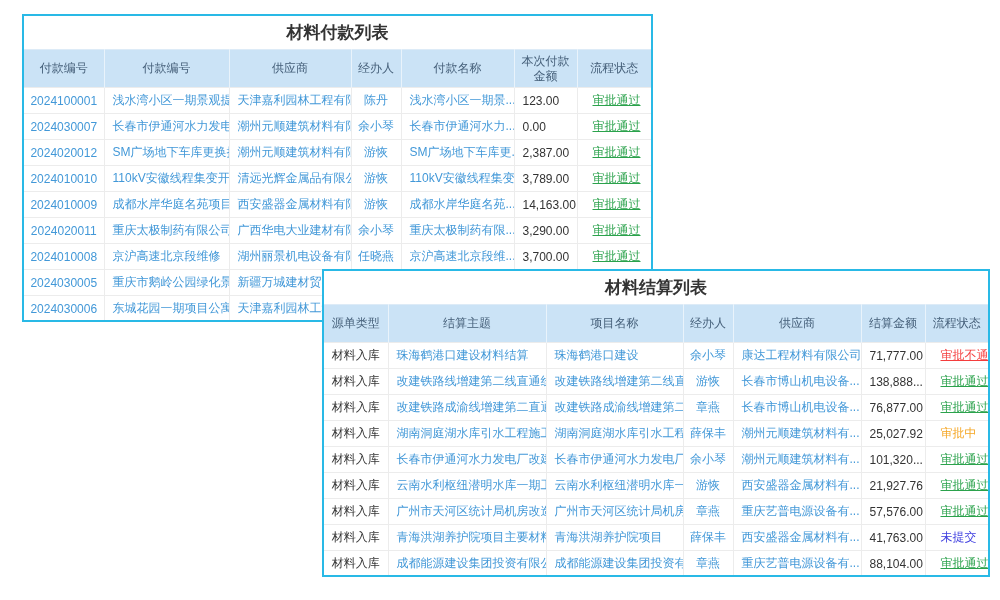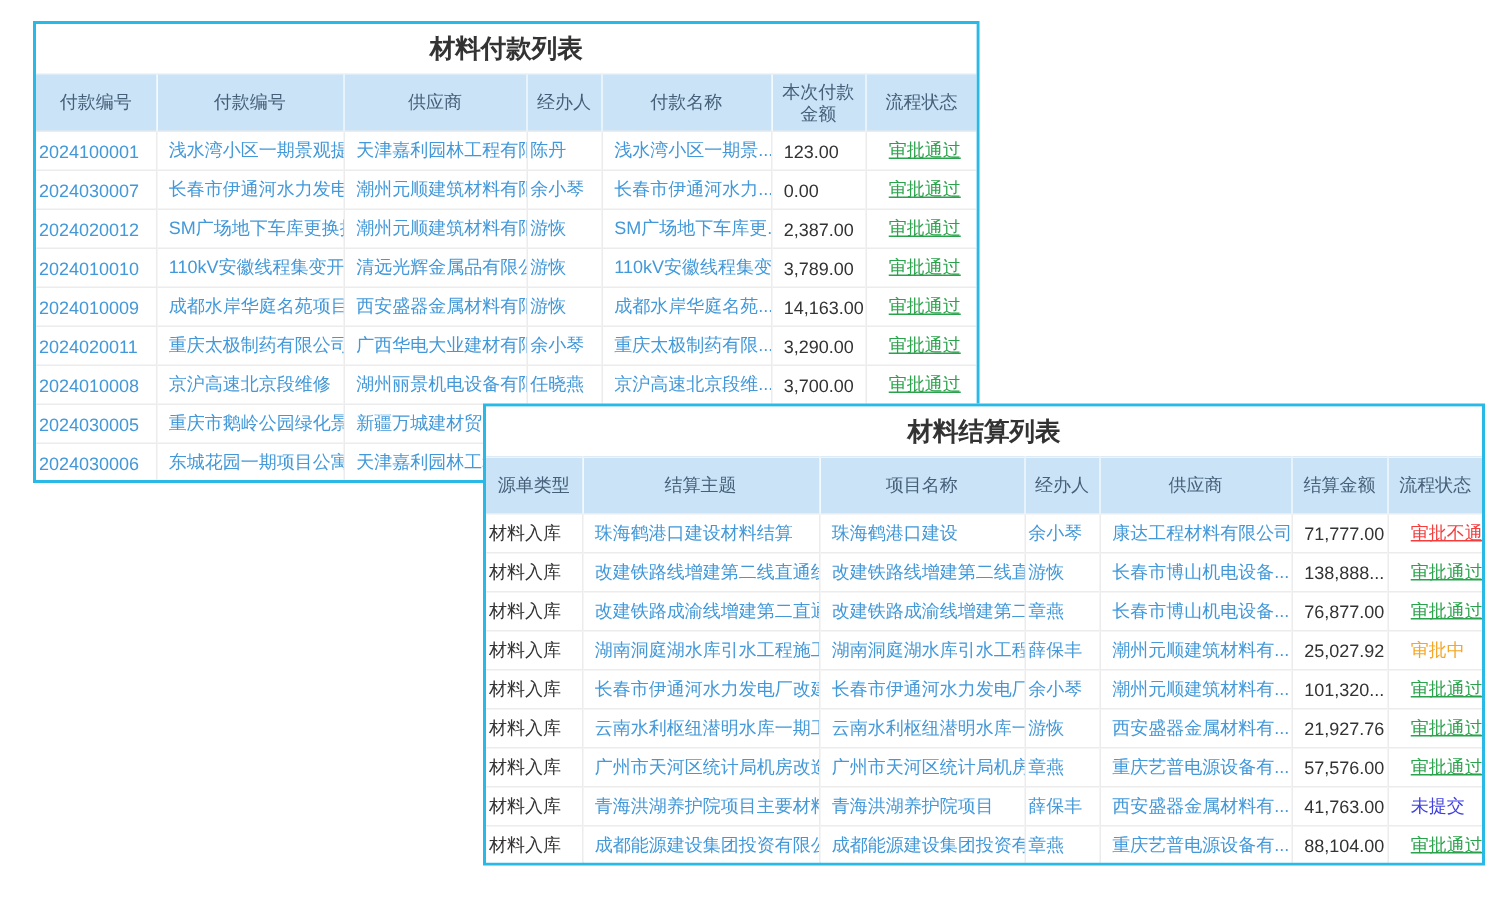--- a/index.html
+++ b/index.html
@@ -27,21 +27,21 @@
   }
   th:last-child{border-right:none;}
   td{
     height:25px;font-size:12px;color:#333333;padding:0 8px;
     border-top:1px solid var(--divider,#ececec);
     border-right:1px solid var(--divider,#ececec);
     white-space:nowrap;overflow:hidden;background:#ffffff;
   }
   td:last-child{border-right:none;}
   td.al-left{text-align:left;}
-  td.al-center{text-align:left;padding:0 2px;}
+  td.al-center{text-align:center;padding:0 2px;}
   td.al-right{text-align:left;padding-right:10px;}
   td.link{color:var(--link,#4298d8);}
   td.status{text-align:center;padding:0 15px;}
   td.status.approved{color:var(--green,#2ba24c);text-decoration:underline;}
   td.status.rejected{color:var(--red,#f43d3d);text-decoration:underline;}
   td.status.pending{color:var(--orange,#f5a623);}
   td.status.unsubmitted{color:var(--blue,#4040e0);}
 </style>
 </head>
 <body>

